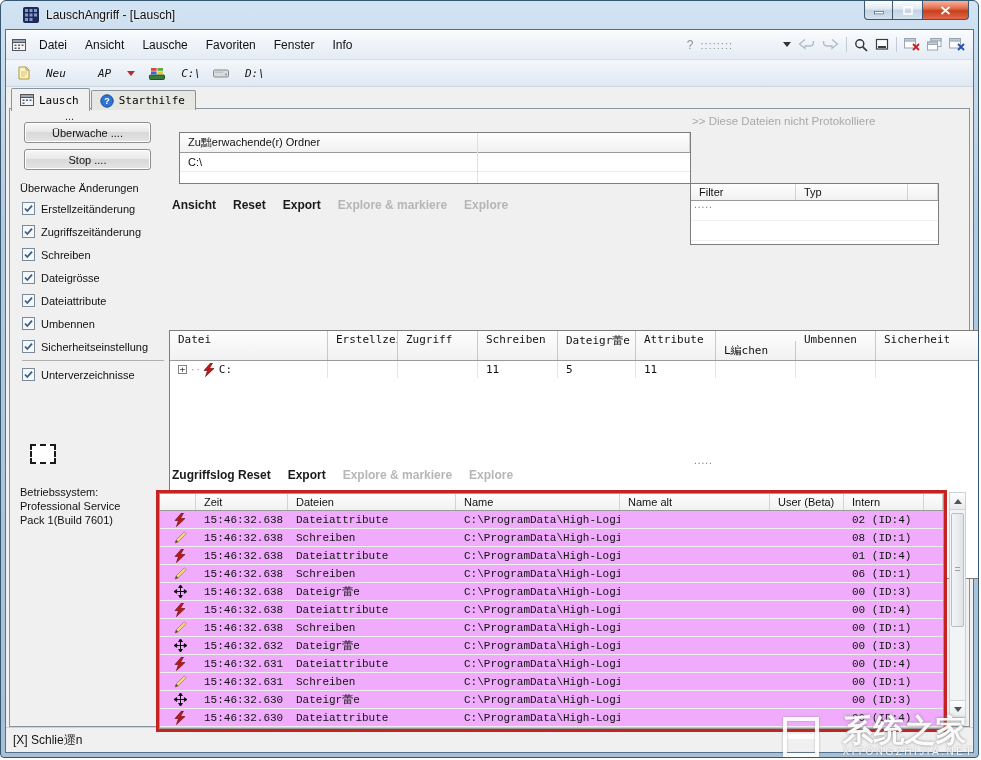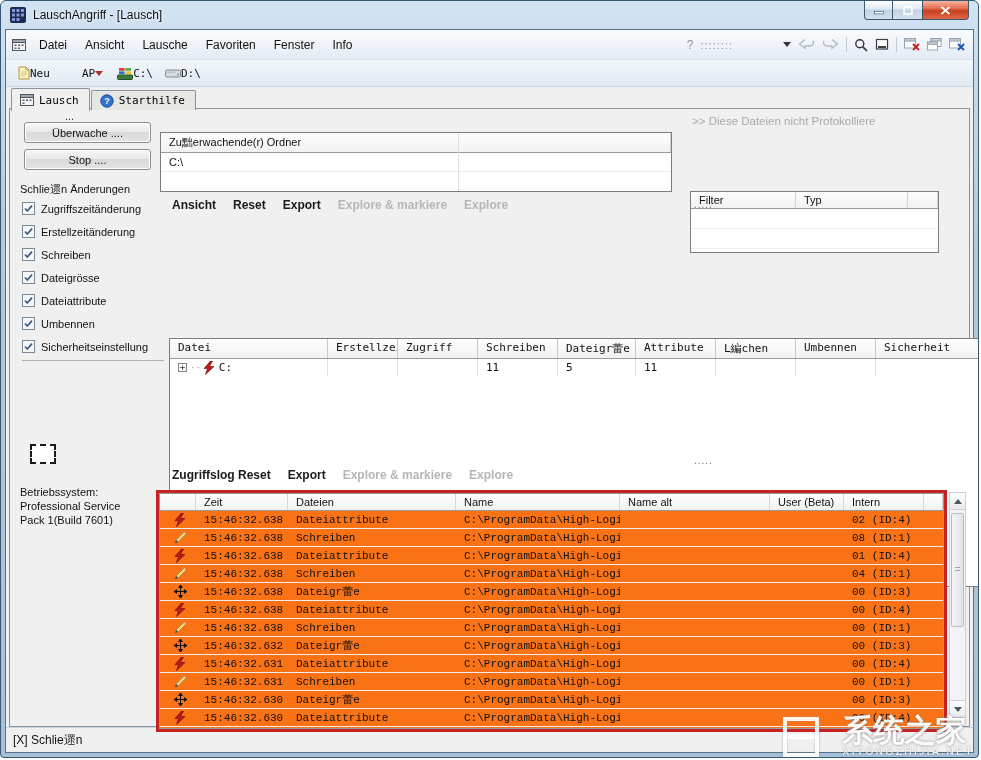--- a/index.html
+++ b/index.html
@@ -2,21 +2,21 @@
 <html><head>
 <meta charset="utf-8">
 <style>
   html,body{margin:0;padding:0;width:981px;height:760px;overflow:hidden;background:#fff;
             font-family:"Liberation Sans",sans-serif;-webkit-font-smoothing:none;}
   .mono{font-family:"DejaVu Sans Mono",monospace;}
   .window{position:relative;width:979px;height:758px;border:1px solid #35576f;
           border-radius:6px 6px 4px 4px;background:linear-gradient(180deg,#d2e3f3,#b2cadf 30%,#a6c0d8);
           box-sizing:border-box;overflow:hidden;}
   
-  .titlebar{position:absolute;top:0;left:0;right:0;height:28px;display:flex;align-items:center;padding-left:9px;}
+  .titlebar{position:absolute;top:0;left:0;right:0;height:28px;display:flex;align-items:center;padding-left:22px;}
   .title-text{font-size:12px;color:#0d0d0d;margin-left:7px;text-shadow:0 0 3px #fff;}
   .winbtns{position:absolute;top:0;right:9px;display:flex;height:19px;}
   .winbtn{box-sizing:border-box;width:29px;height:19px;border:1px solid #40586e;border-top:none;
           display:flex;align-items:center;justify-content:center;
           background:linear-gradient(#fdfeff,#dfe9f3 45%,#c3d3e3 50%,#d4e2ef);}
   .winbtn.min{border-radius:0 0 0 4px;}
   .winbtn.max{border-left:none;border-right:none;}
   .winbtn.close{width:47px;border-radius:0 0 4px 0;
           background:linear-gradient(#f7b3a2,#e5704f 40%,#c8401d 55%,#e2674b);}
   
@@ -25,21 +25,21 @@
   .menubar{position:relative;height:29px;background:linear-gradient(#fafcfe,#e4ebf4);
            border-bottom:1px solid #d6dee8;display:flex;align-items:center;padding:0 6px;}
   .menu-item{padding:3px 9px;font-size:12px;color:#111;}
   .menubar-right{position:absolute;right:8px;top:0;height:100%;display:flex;align-items:center;gap:7px;}
   .help-q{color:#8b9299;font-size:12px;}
   .dots-field{color:#8b9299;font-size:11px;letter-spacing:1px;}
   .caret{width:0;height:0;border-left:4px solid transparent;border-right:4px solid transparent;border-top:5px solid #333;}
   .vsep{width:1px;height:15px;background:#c3cbd4;}
   .toolbar{height:26px;background:linear-gradient(#f3f7fb,#dfe8f2);border-bottom:1px solid #cdd7e1;
            display:flex;align-items:center;padding:0 8px;font-size:11px;color:#111;}
-  .tb-group{display:flex;align-items:center;gap:0;}
+  .tb-group{display:flex;align-items:center;gap:16px;font-style:italic;}
   
   .tabbar{height:23px;display:flex;align-items:flex-end;padding-left:5px;position:relative;z-index:2;}
   .tab{box-sizing:border-box;display:flex;align-items:center;gap:5px;font-size:11px;padding:3px 10px 3px 8px;
        border:1px solid #8a949e;border-bottom:none;background:#e6e6e2;height:20px;margin-right:1px;border-radius:2px 2px 0 0;}
   .tab.active{background:#f0f0f0;height:23px;margin-bottom:-1px;}
   
   .main{position:absolute;top:78px;left:3px;right:3px;bottom:25px;border:1px solid #8a949e;background:#f0f0f0;z-index:1;}
   .abs{position:absolute;}
   
   .side-dots{left:55px;top:1px;font-size:11px;color:#333;}
@@ -55,42 +55,42 @@
   .ants-icon{left:20px;top:335px;width:22px;height:16px;border:2px dashed #1a1a1a;background:#fff;}
   .os-text{left:10px;top:376px;font-size:11px;color:#111;line-height:14px;}
   
   .lv{box-sizing:border-box;border:1px solid #7d7d7d;background:#fff;overflow:hidden;position:relative;}
   .lv-head{display:flex;border-bottom:1px solid #9a9a9a;background:linear-gradient(#fefefe,#f1f1f1);}
   .lv-hcell{box-sizing:border-box;font-size:11px;color:#111;padding:2px 4px 2px 8px;border-right:1px solid #d4d4d4;
             white-space:nowrap;overflow:hidden;}
   .lv-row{display:flex;align-items:center;font-size:11px;color:#111;}
   .lv-cell{box-sizing:border-box;padding:1px 4px 1px 8px;white-space:nowrap;overflow:hidden;}
   
-  .folders{left:150px;top:23px;width:512px;height:60px;}
+  .folders{left:169px;top:23px;width:512px;height:52px;}
   .folders .vline{position:absolute;left:297px;top:0;bottom:0;width:1px;background:#e0e0e0;}
   .folders .lv-row{height:18px;border-bottom:1px solid #ececec;}
   
   .exclude-title{left:682px;top:6px;font-size:11.5px;color:#a8a8a8;white-space:nowrap;}
   .exclude{left:680px;top:22px;width:249px;height:62px;}
   .exclude .lv-row{height:19px;border-bottom:1px solid #f0f0f0;}
   
   .strip{display:flex;gap:17px;font-size:12px;font-weight:bold;align-items:center;}
   .tb-on{color:#1a1a1a;}
   .tb-off{color:#b6b6b6;}
   .strip-dots{font-size:10px;color:#777;letter-spacing:1px;}
   
   .files{left:159px;top:107px;right:0;height:249px;}
   .files .lv-hcell{font-family:"DejaVu Sans Mono",monospace;border-right:1px solid #c9c9c9;}
   .files .lv-row{height:17px;}
   .files .lv-cell{font-family:"DejaVu Sans Mono",monospace;border-right:1px solid #e4e4e4;height:17px;display:flex;align-items:center;}
   .expand-box{box-sizing:border-box;width:9px;height:9px;border:1px solid #848484;background:#fff;font-size:9px;
               line-height:7px;text-align:center;display:inline-block;margin-right:3px;color:#333;font-family:"DejaVu Sans Mono",monospace;}
   .dotline{color:#999;font-size:9px;margin-right:2px;}
   
-  .redbox{left:146px;top:381px;width:791px;height:242px;border:3px solid #c62222;box-sizing:border-box;background:#f97316;}
+  .redbox{left:146px;top:381px;width:791px;height:242px;border:3px solid #c62222;box-sizing:border-box;background:#f0abfc;}
   .logtable{position:absolute;inset:0;border:1px solid #9a9a9a;overflow:hidden;}
   .logtable .lv-row{height:17px;border-bottom:1px solid #ededed;font-family:Liberation Mono, monospace;}
   .icon-cell{display:flex;align-items:center;justify-content:center;}
   
   .vscroll{left:939px;top:383px;width:17px;height:226px;background:#f2f3f5;border:1px solid #cdd2d8;box-sizing:border-box;}
   .sb-btn{height:16px;background:linear-gradient(#fdfdfd,#e8eaed);border-bottom:1px solid #cdd2d8;
           display:flex;align-items:center;justify-content:center;}
   .sb-btn.down{position:absolute;bottom:0;left:0;right:0;border-top:1px solid #cdd2d8;border-bottom:none;}
   .tri-up{width:0;height:0;border-left:4px solid transparent;border-right:4px solid transparent;border-bottom:5px solid #4b5560;}
   .tri-down{width:0;height:0;border-left:4px solid transparent;border-right:4px solid transparent;border-top:5px solid #4b5560;}
@@ -294,40 +294,40 @@
           </span>
         <span>Starthilfe</span>
       </span>
     </div>
 
     <div class="main">
 
       <div class="abs side-dots">...</div>
       <div class="abs btn" style="left:14px;top:13px;width:127px;height:21px;">Überwache ....</div>
       <div class="abs btn" style="left:14px;top:40px;width:127px;height:21px;">Stop ....</div>
-      <div class="abs changes-label" style="left:10px;top:73px;">Schlie遝n Änderungen</div>
+      <div class="abs changes-label" style="left:10px;top:73px;">Überwache Änderungen</div>
       <div class="abs check-group">
         <div>
             <div class="check-row">
               <span class="cb">
                 <svg width="13" height="13" viewBox="0 0 13 13">
                   <rect x="0.5" y="0.5" width="12" height="12" fill="#f4f8fb" stroke="#7a8a99"></rect>
                   <path d="M3 6.5 L5.3 9 L10 3.6" fill="none" stroke="#3f5e7d" stroke-width="1.8"></path>
                 </svg>
               </span>
-              <span class="cb-label">Zugriffszeitänderung</span>
+              <span class="cb-label">Erstellzeitänderung</span>
             </div>
             <div class="check-row">
               <span class="cb">
                 <svg width="13" height="13" viewBox="0 0 13 13">
                   <rect x="0.5" y="0.5" width="12" height="12" fill="#f4f8fb" stroke="#7a8a99"></rect>
                   <path d="M3 6.5 L5.3 9 L10 3.6" fill="none" stroke="#3f5e7d" stroke-width="1.8"></path>
                 </svg>
               </span>
-              <span class="cb-label">Erstellzeitänderung</span>
+              <span class="cb-label">Zugriffszeitänderung</span>
             </div>
             <div class="check-row">
               <span class="cb">
                 <svg width="13" height="13" viewBox="0 0 13 13">
                   <rect x="0.5" y="0.5" width="12" height="12" fill="#f4f8fb" stroke="#7a8a99"></rect>
                   <path d="M3 6.5 L5.3 9 L10 3.6" fill="none" stroke="#3f5e7d" stroke-width="1.8"></path>
                 </svg>
               </span>
               <span class="cb-label">Schreiben</span>
             </div>
@@ -362,20 +362,31 @@
               <span class="cb">
                 <svg width="13" height="13" viewBox="0 0 13 13">
                   <rect x="0.5" y="0.5" width="12" height="12" fill="#f4f8fb" stroke="#7a8a99"></rect>
                   <path d="M3 6.5 L5.3 9 L10 3.6" fill="none" stroke="#3f5e7d" stroke-width="1.8"></path>
                 </svg>
               </span>
               <span class="cb-label">Sicherheitseinstellung</span>
             </div>
           </div>
         <div class="group-sep"></div>
+        <div>
+            <div class="check-row">
+              <span class="cb">
+                <svg width="13" height="13" viewBox="0 0 13 13">
+                  <rect x="0.5" y="0.5" width="12" height="12" fill="#f4f8fb" stroke="#7a8a99"></rect>
+                  <path d="M3 6.5 L5.3 9 L10 3.6" fill="none" stroke="#3f5e7d" stroke-width="1.8"></path>
+                </svg>
+              </span>
+              <span class="cb-label">Unterverzeichnisse</span>
+            </div>
+          </div>
       </div>
       <div class="abs ants-icon"></div>
       <div class="abs os-text">
         <div>Betriebssystem:</div>
         <div>Professional Service</div>
         <div>Pack 1(Build 7601)</div>
       </div>
 
       <div class="abs lv folders">
         <div class="lv-head">
@@ -410,21 +421,21 @@
       <div class="abs strip-dots" style="left:684px;top:90px;">.....</div>
 
       <div class="abs lv files">
         <div class="lv-head">
             <div class="lv-hcell" style="flex: 0 0 158px;">Datei</div>
             <div class="lv-hcell" style="flex: 0 0 70px;">Erstellzeit</div>
             <div class="lv-hcell" style="flex: 0 0 80px;">Zugriff</div>
             <div class="lv-hcell" style="flex: 0 0 80px;">Schreiben</div>
             <div class="lv-hcell" style="flex: 0 0 78px;">Dateigr蕾e</div>
             <div class="lv-hcell" style="flex: 0 0 80px;">Attribute</div>
-            <div class="lv-hcell" style="flex: 0 0 80px;">L編chen</div>
+            <div class="lv-hcell" style="flex: 0 0 80px; margin-top: 10px;">L編chen</div>
             <div class="lv-hcell" style="flex: 0 0 80px;">Umbennen</div>
             <div class="lv-hcell" style="flex: 1 1 0%;">Sicherheit</div>
           </div>
         <div class="lv-row">
             <div class="lv-cell" style="flex: 0 0 158px;">
               <span class="expand-box">+</span>
               <span class="dotline">··</span>
               <span style="margin-right: 4px;">
                 <svg width="12" height="14" viewBox="0 0 12 14">
                   <path d="M7.5 0 L1 7.5 H4.5 L2.5 13.5 L11 5.5 H6.5 L9.5 0 Z" fill="#c01818" stroke="#5d0909" stroke-width="0.6"></path>
@@ -514,21 +525,21 @@
                     <path d="M1 12 L2.2 8.8 L9.6 1.4 A1.5 1.5 0 0 1 11.7 3.5 L4.2 10.9 Z" fill="#f5d37a" stroke="#96793a" stroke-width="0.7"></path>
                     <path d="M1 12 L2.2 8.8 L4.2 10.9 Z" fill="#4a4a4a"></path>
                     <path d="M9.6 1.4 A1.5 1.5 0 0 1 11.7 3.5" fill="#e8a9a2"></path>
                   </svg>
                 </div>
                 <div class="lv-cell" style="flex: 0 0 92px;">15:46:32.638</div>
                 <div class="lv-cell" style="flex: 0 0 168px;">Schreiben</div>
                 <div class="lv-cell" style="flex: 0 0 164px;">C:\ProgramData\High-Logic Fo...</div>
                 <div class="lv-cell" style="flex: 0 0 150px;"></div>
                 <div class="lv-cell" style="flex: 0 0 74px;"></div>
-                <div class="lv-cell" style="flex: 0 0 80px;">04 (ID:1)</div>
+                <div class="lv-cell" style="flex: 0 0 80px;">06 (ID:1)</div>
                 <div class="lv-cell" style="flex: 1 1 0%;"></div>
               </div>
               <div class="lv-row">
                 <div class="lv-cell icon-cell" style="flex: 0 0 36px;">
                   <svg width="13" height="13" viewBox="0 0 14 14">
                     <g stroke="#111" stroke-width="1.1" fill="#111">
                       <line x1="7" y1="2.5" x2="7" y2="11.5"></line>
                       <line x1="2.5" y1="7" x2="11.5" y2="7"></line>
                       <path d="M7 0 L5.3 2.8 H8.7 Z"></path>
                       <path d="M7 14 L5.3 11.2 H8.7 Z"></path>

